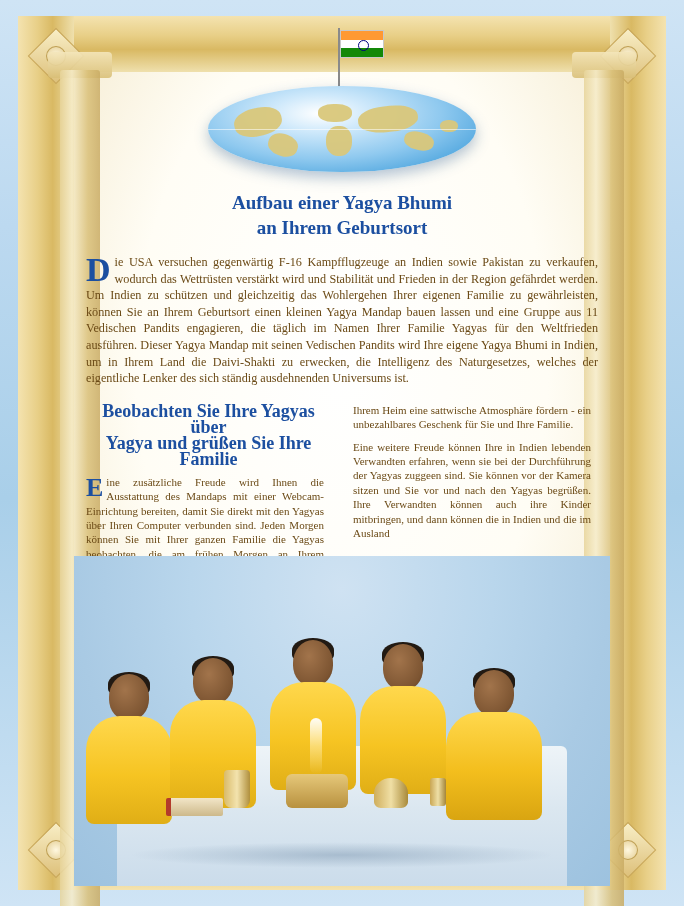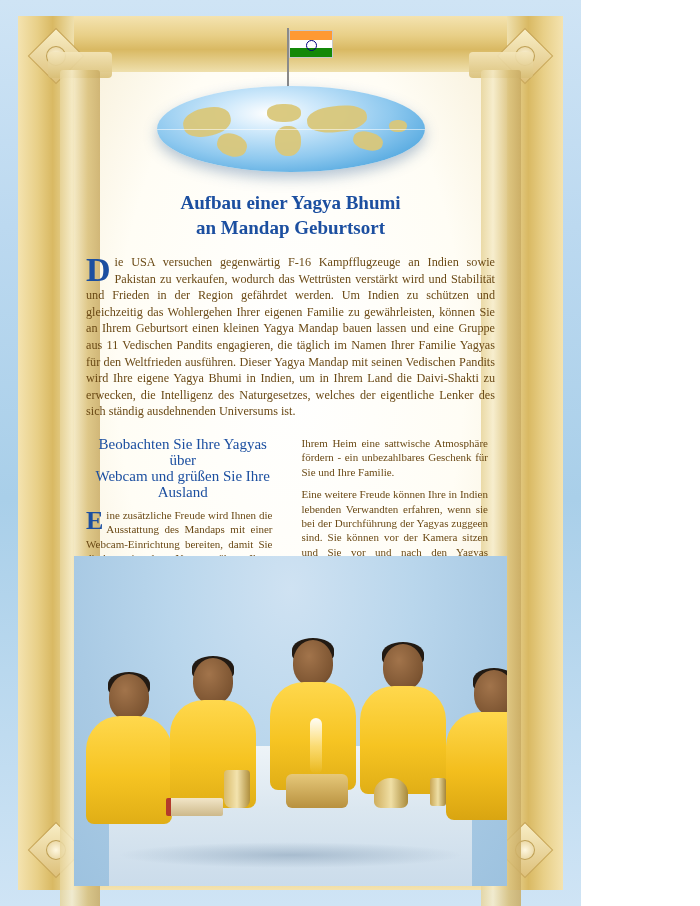--- a/index.html
+++ b/index.html
@@ -4,21 +4,21 @@
 <style>
   html,body{margin:0;padding:0;}
   body{
     width:700px;height:906px;
     background:#ffffff;
     font-family:"Liberation Serif", serif;
     overflow:hidden;
   }
   .page{
     position:relative;
-    width:581px;height:906px;
+    width:684px;height:906px;
     background:
       radial-gradient(ellipse at 50% 45%, #ffffff 0%, #fdfbf2 40%, #f6edd4 62%, #e9dcb4 80%, #d8cfae 100%);
     box-sizing:border-box;
     overflow:hidden;
   }
   
   .outer-frame{
     position:absolute;inset:0;
     background:linear-gradient(180deg,#cfe4f5 0%, #bcd9f0 25%, #a9cfe9 55%, #cfe4f5 100%);
   }
@@ -155,23 +155,23 @@
     font-size:26px;line-height:22px;padding:2px 3px 0 0;
   }
   .columns{
     display:flex;
     gap:22px;
     margin-top:16px;
   }
   .col-box{flex:1;}
   h2.subhead{
     color:#1c4fa0;
-    font-size:15px;
+    font-size:18px;
     line-height:16px;
-    font-weight:normal;
+    font-weight:bold;
     text-align:center;
     margin:0 0 8px 0;
   }
   .col-text{
     color:#6b4a16;
     font-size:11px;
     line-height:14.4px;
     text-align:justify;
     margin:0 7px 8px 0;
   }
@@ -289,32 +289,32 @@
         <div class="land l4"></div>
         <div class="land l5"></div>
         <div class="land l6"></div>
         <div class="land l7"></div>
         <div class="meridian"></div>
       </div>
     </div>
 
     <h1 class="title">
       <span>Aufbau einer Yagya Bhumi</span><br>
-      <span>an Mandap Geburtsort</span>
+      <span>an Ihrem Geburtsort</span>
     </h1>
 
     <p class="para">
       <span class="dropcap">D</span><span>ie  USA versuchen gegenwärtig F-16 Kampfflugzeuge an Indien sowie Pakistan zu verkaufen, wodurch das Wettrüsten verstärkt wird und Stabilität und Frieden in der Region gefährdet werden. Um Indien zu schützen und gleichzeitig das Wohlergehen Ihrer eigenen Familie zu gewährleisten, können Sie an Ihrem Geburtsort einen kleinen Yagya Mandap bauen lassen und eine Gruppe aus 11 Vedischen Pandits engagieren, die täglich im Namen Ihrer Familie Yagyas für den Weltfrieden ausführen. Dieser Yagya Mandap mit seinen Vedischen Pandits wird Ihre eigene Yagya Bhumi in Indien, um in Ihrem Land die Daivi-Shakti zu erwecken, die Intelligenz des Naturgesetzes, welches der eigentliche Lenker des sich ständig ausdehnenden Universums ist.</span>
     </p>
 
     <div class="columns">
       <div class="col-box">
         <h2 class="subhead">
           <span>Beobachten Sie Ihre Yagyas über</span><br>
-          <span>Webcam und grüßen Sie Ihre Ausland</span>
+          <span>Yagya und grüßen Sie Ihre Familie</span>
         </h2>
         <p class="col-text">
           <span class="dropcap small">E</span><span>ine zusätzliche Freude wird Ihnen die Ausstattung des Mandaps mit einer Webcam-Einrichtung bereiten, damit Sie direkt mit den Yagyas über Ihren Computer verbunden sind. Jeden Morgen können Sie mit Ihrer ganzen Familie die Yagyas beobachten, die am frühen Morgen an Ihrem Geburtsort in Ihrem Namen ausgeführt werden.</span>
         </p>
       </div>
       <div class="col-box">
         <p class="col-text">Ihrem Heim eine sattwische Atmosphäre fördern - ein unbezahlbares Geschenk für Sie und Ihre Familie.</p>
         <p class="col-text">Eine weitere Freude können Ihre in Indien lebenden Verwandten erfahren, wenn sie bei der Durchführung der Yagyas zuggeen sind. Sie können vor der Kamera sitzen und Sie vor und nach den Yagyas begrüßen. Ihre Verwandten können auch ihre Kinder mitbringen, und dann können die in Indien und die im Ausland</p>
       </div>
     </div>

